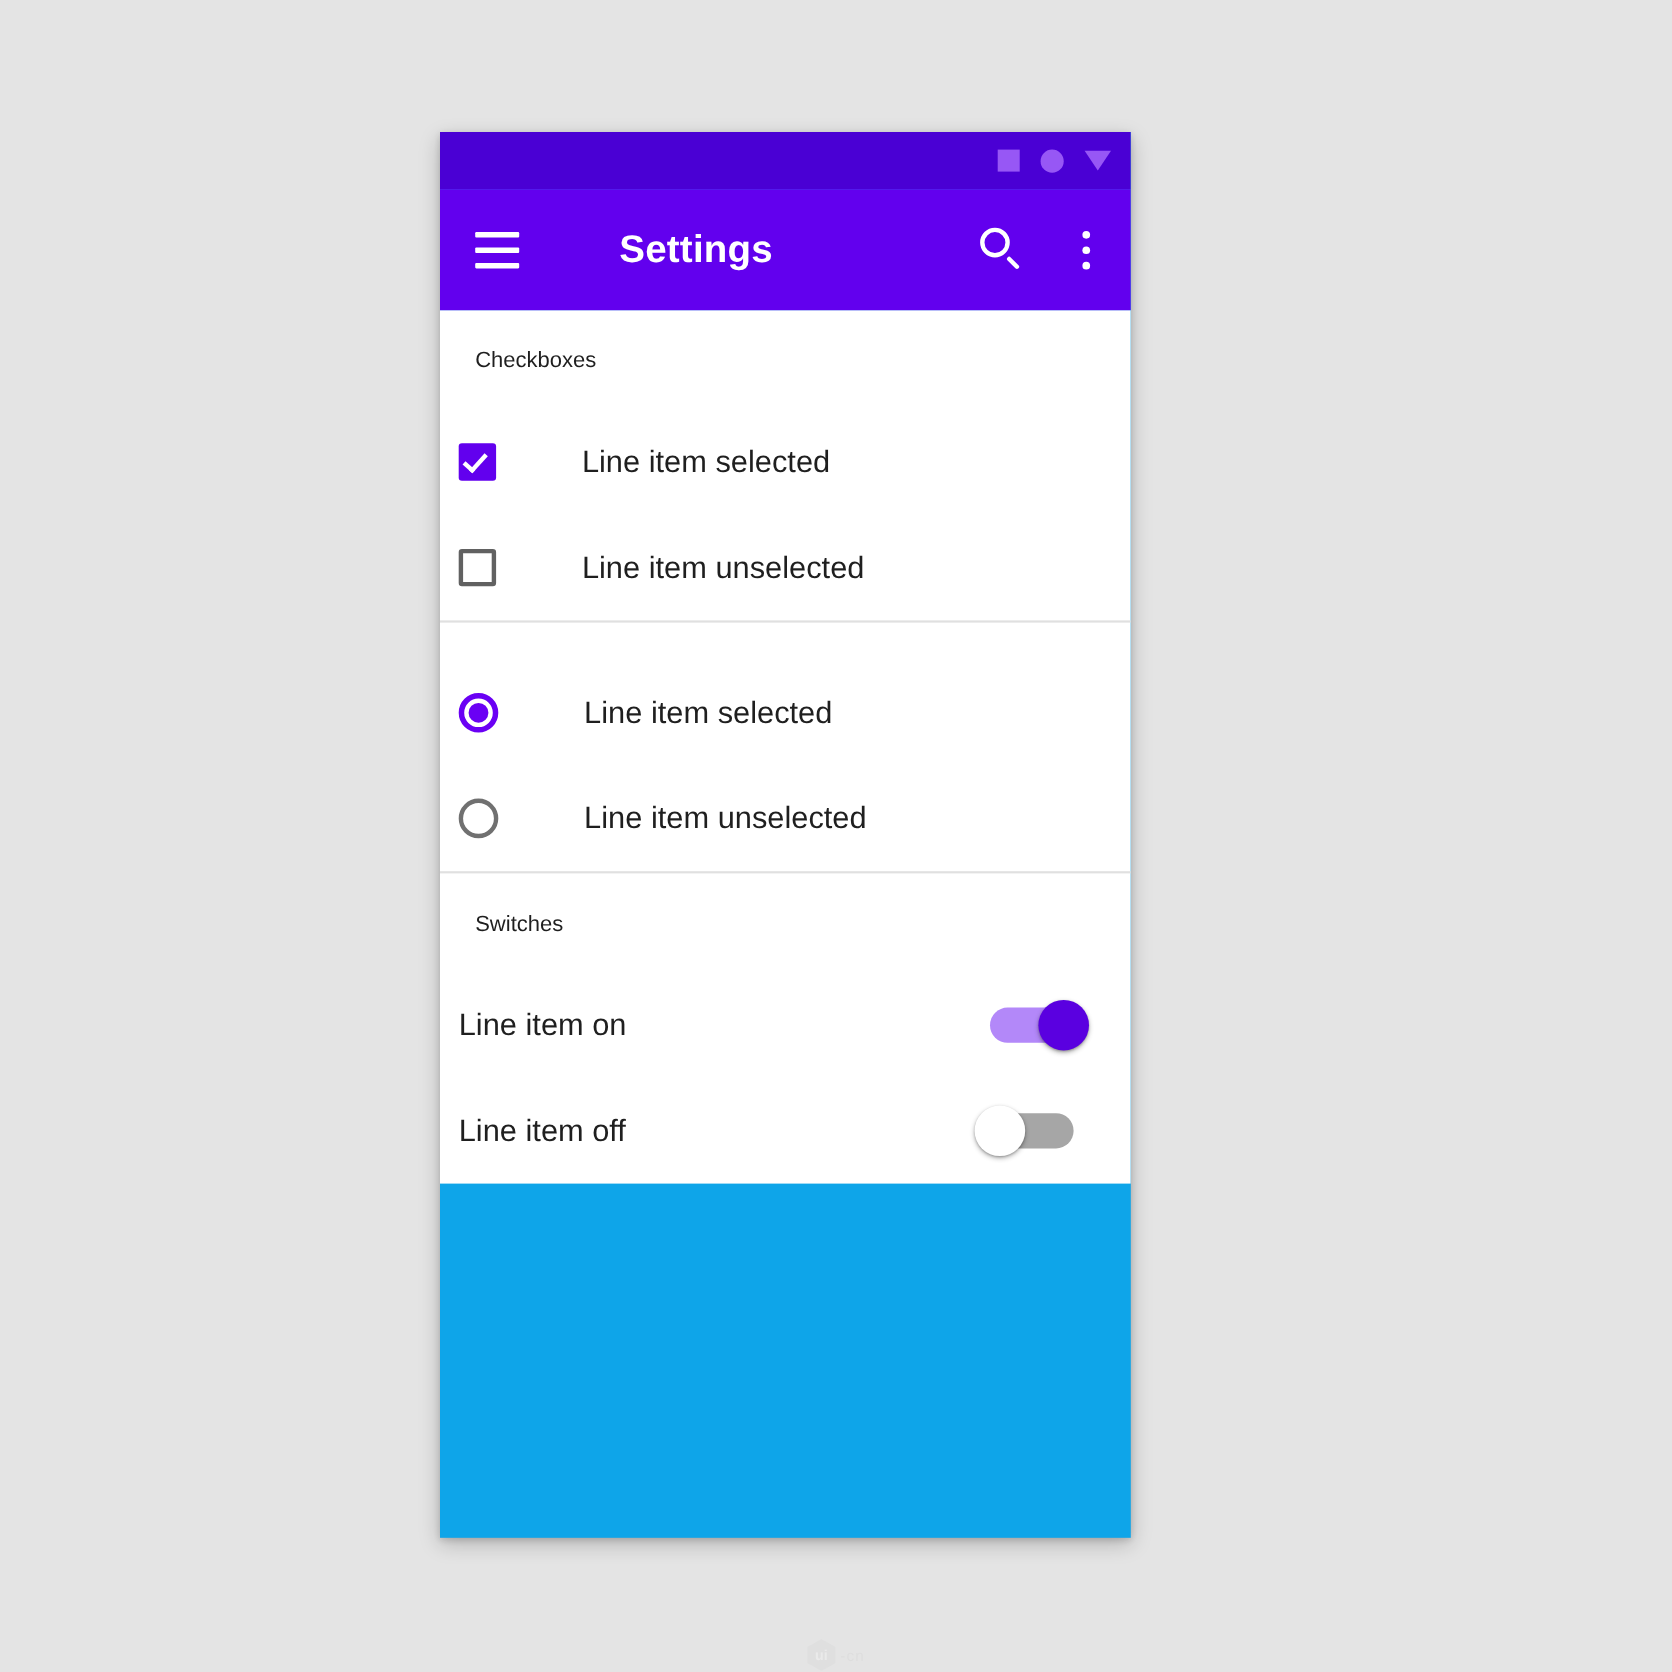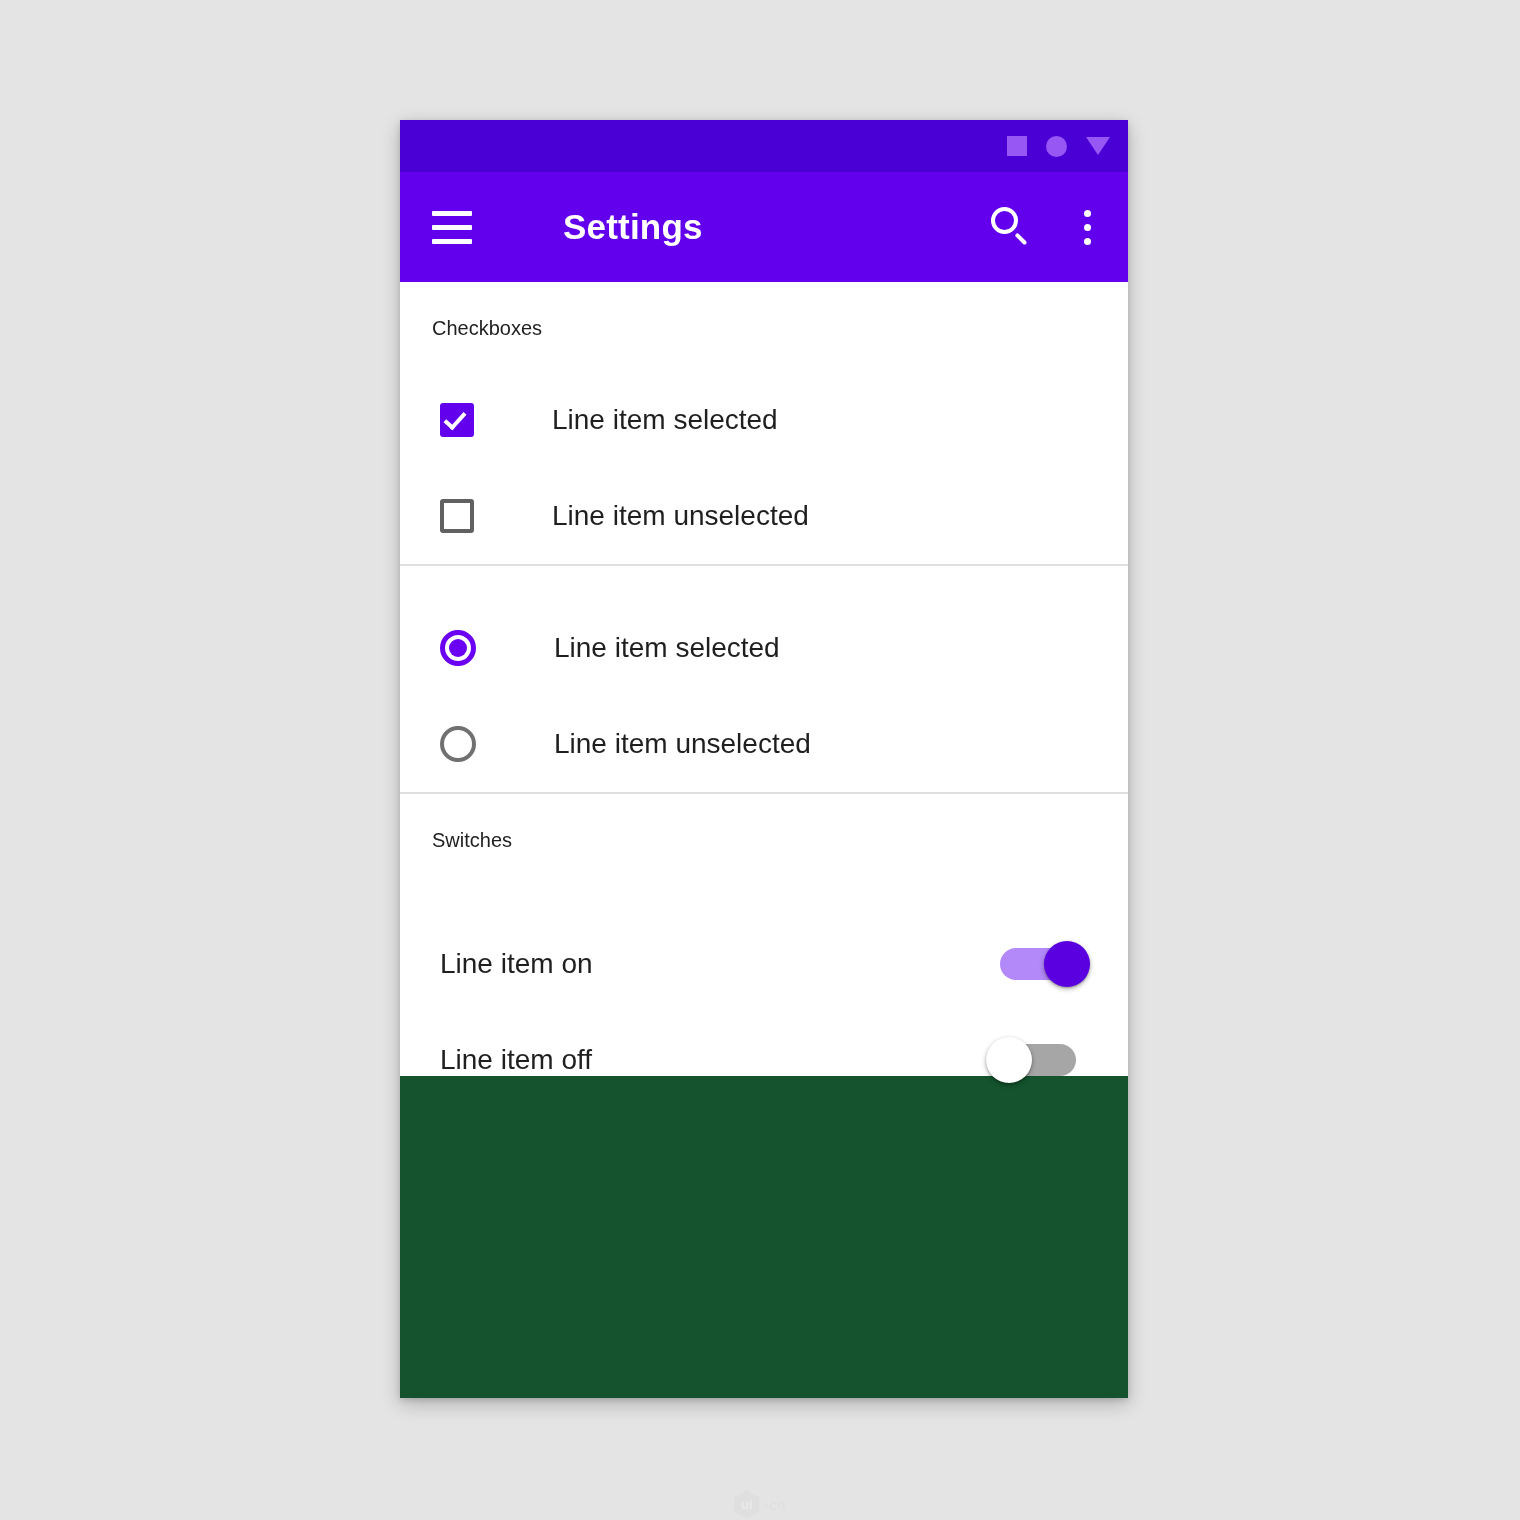--- a/index.html
+++ b/index.html
@@ -14,23 +14,23 @@
     background: #e4e4e4;
     font-family: "Liberation Sans", sans-serif;
     position: relative;
   }
 
   
   #phone-card {
     position: absolute;
     left: 400px;
     top: 120px;
-    width: 728px;
+    width: 628px;
     height: 1278px;
-    background: #14532d;
+    background: #0ea5e9;
     box-shadow: 0 6px 18px rgba(0,0,0,0.22), 0 2px 6px rgba(0,0,0,0.14);
     overflow: hidden;
   }
 
   
   #status-bar {
     height: 52px;
     background: #4a00d4;
     display: flex;
     align-items: center;
@@ -137,21 +137,21 @@
   .section-header {
     font-size: 20px;
     color: #1f1f1f;
     padding: 36px 0 0 32px;
     line-height: 1;
   }
 
   .row {
     display: flex;
     align-items: center;
-    padding: 0 30px 0 40px;
+    padding: 0 30px 0 17px;
     height: 96px;
     cursor: pointer;
   }
   .row.first-row { margin-top: 34px; }
   .row-label {
     font-size: 28px;
     color: #1f1f1f;
     white-space: nowrap;
   }
   .control-row .row-label { margin-left: 78px; }
@@ -186,21 +186,21 @@
   .rb .dot {
     position: absolute;
     left: 50%; top: 50%;
     transform: translate(-50%,-50%);
     width: 18px; height: 18px;
     border-radius: 50%;
     background: #6a00f4;
   }
 
   
-  .switch-row { justify-content: space-between; align-items: flex-end; }
+  .switch-row { justify-content: space-between; }
   .switch {
     position: relative;
     width: 76px; height: 32px;
     flex: 0 0 auto;
     margin-right: 22px;
   }
   .switch .track {
     position: absolute;
     left: 0; top: 0;
     width: 76px; height: 32px;

